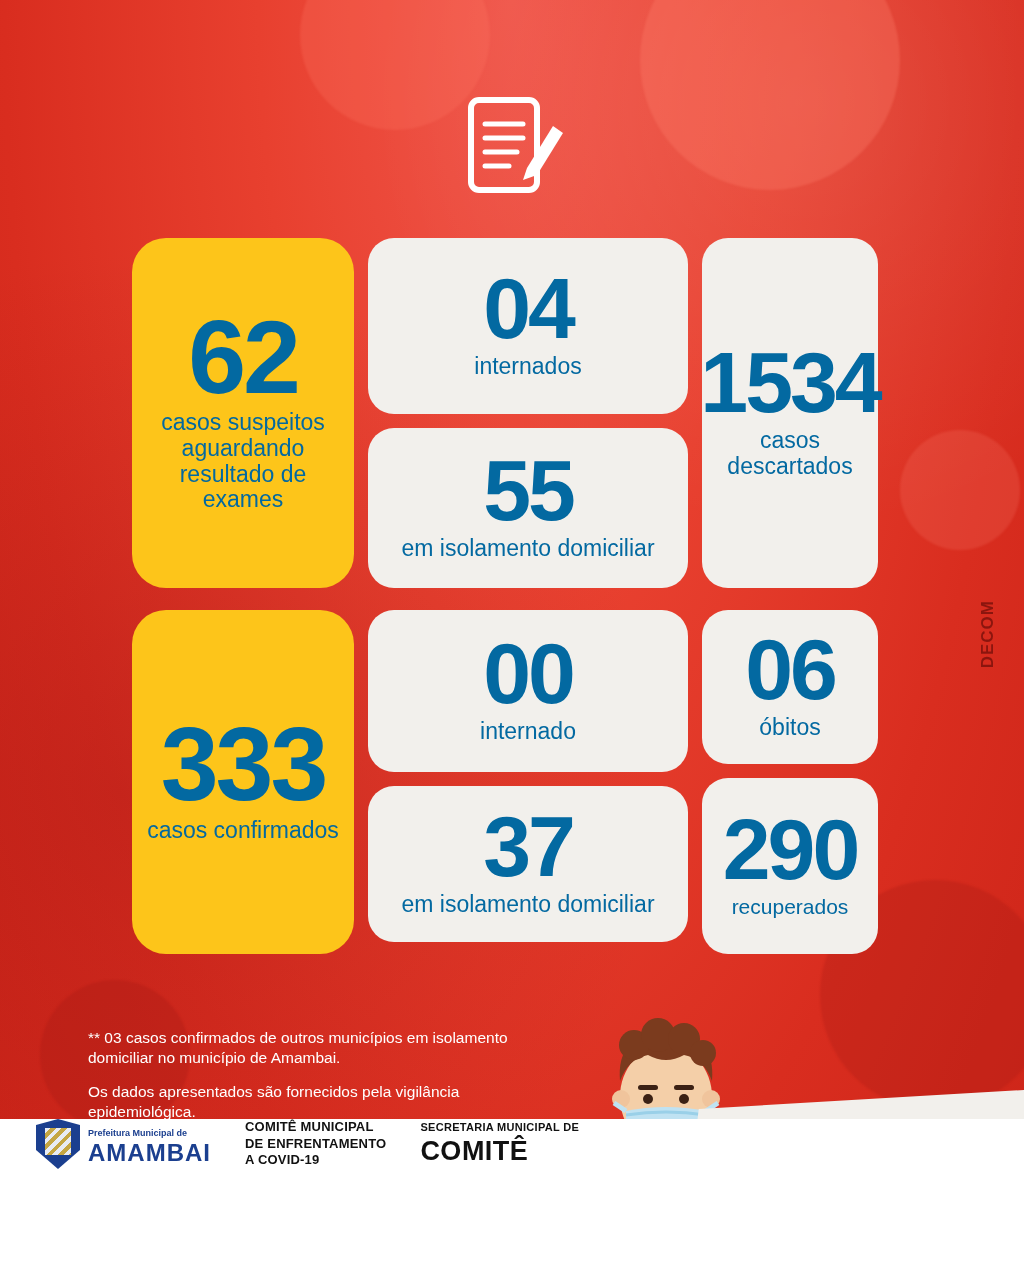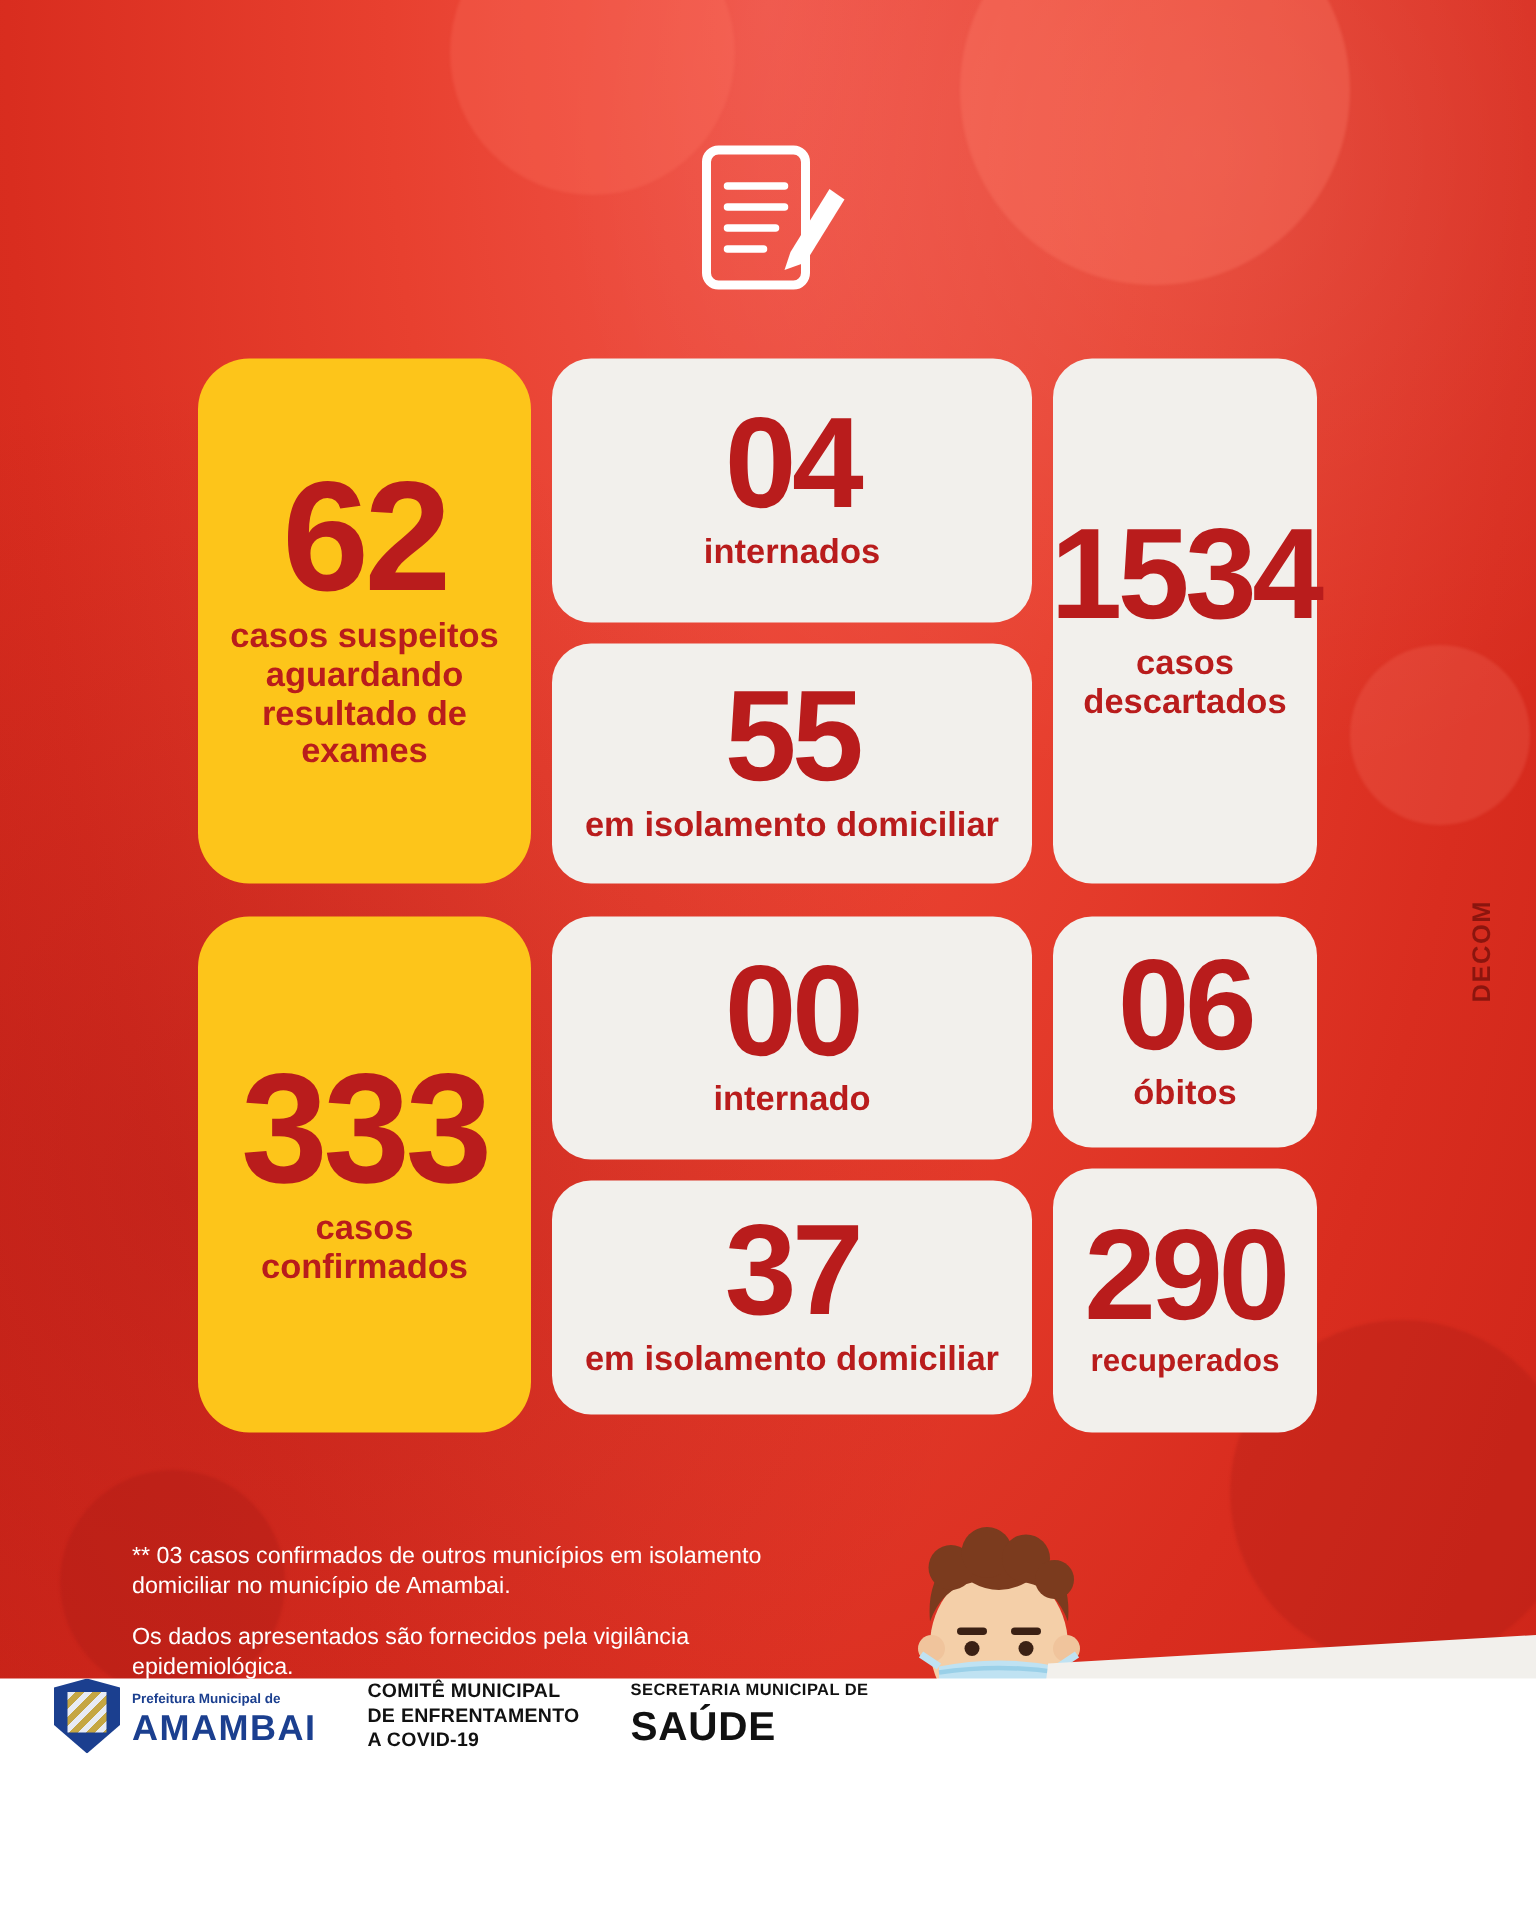--- a/index.html
+++ b/index.html
@@ -69,30 +69,30 @@
   .col-mid  { width: 320px; display: flex; flex-direction: column; gap: 14px; }
   .col-right{ width: 176px; display: flex; flex-direction: column; gap: 14px; }
 
   .card {
     background: #f2f0ec;
     border-radius: 26px;
     display: flex; flex-direction: column;
     align-items: center; justify-content: center;
     text-align: center;
     padding: 14px 10px;
-    color: #b91c1c;
+    color: #0369a1;
   }
   .card.yellow { background: #fdc51a; border-radius: 34px; height: 100%; }
   .big {
     font-size: 86px; font-weight: bold; line-height: 0.86;
     letter-spacing: -3px;
   }
   .big.huge { font-size: 104px; }
   .lbl {
-    font-size: 23px; font-weight: bold; line-height: 1.12; margin-top: 8px;
+    font-size: 23px; font-weight: normal; line-height: 1.12; margin-top: 8px;
   }
   .lbl.small { font-size: 21px; }
 
   .g1-mid-a { height: 176px; }
   .g1-mid-b { height: 160px; }
   .g1-right { height: 350px; }
   .g2-mid-a { height: 162px; }
   .g2-mid-b { height: 156px; }
   .g2-right-a { height: 154px; }
   .g2-right-b { height: 176px; }
@@ -306,19 +306,19 @@
       </div>
 
       <div class="foot-block">
         <div class="l">COMITÊ MUNICIPAL</div>
         <div class="l">DE ENFRENTAMENTO</div>
         <div class="l">A COVID-19</div>
       </div>
 
       <div class="foot-block foot-sec">
         <div class="l1">SECRETARIA MUNICIPAL DE</div>
-        <div class="l2">SAÚDE</div>
+        <div class="l2">COMITÊ</div>
       </div>
 
     </div>
   </div>
 
 </div>
 
 </body></html>

